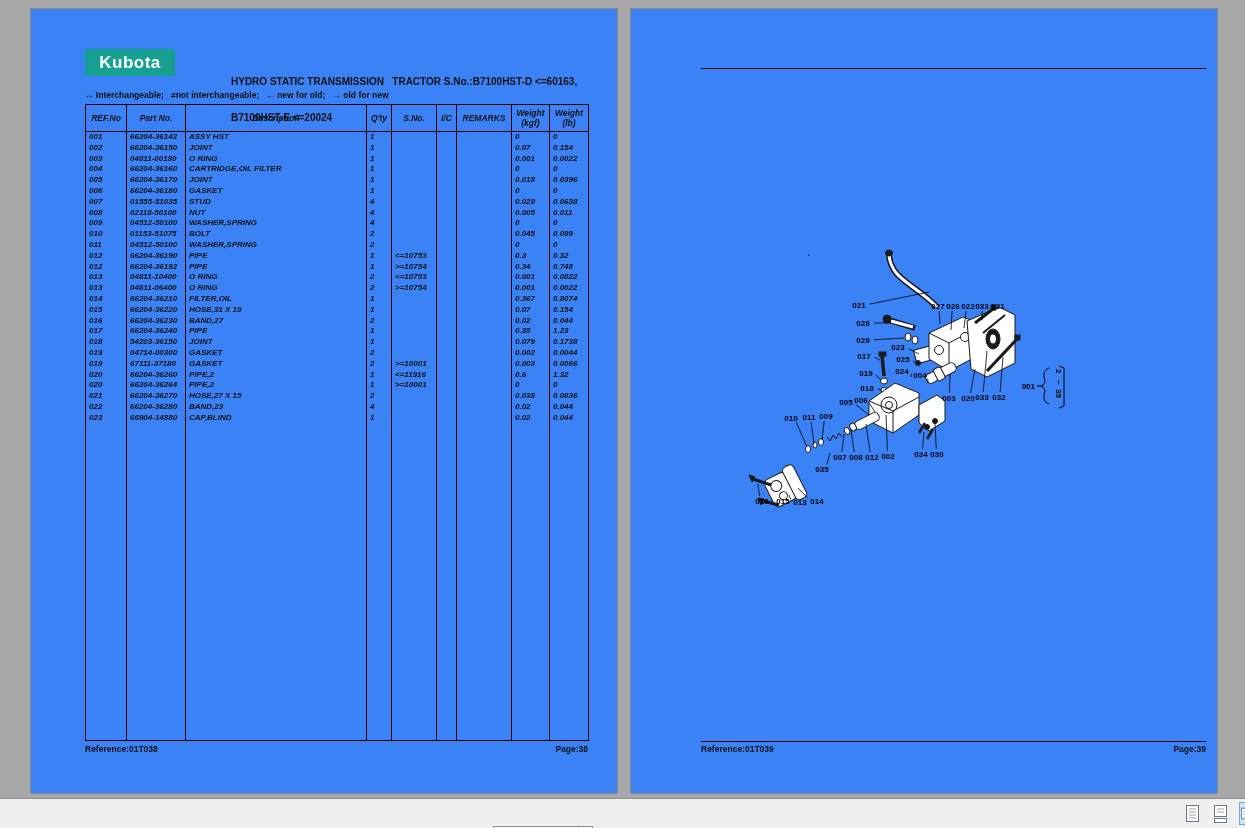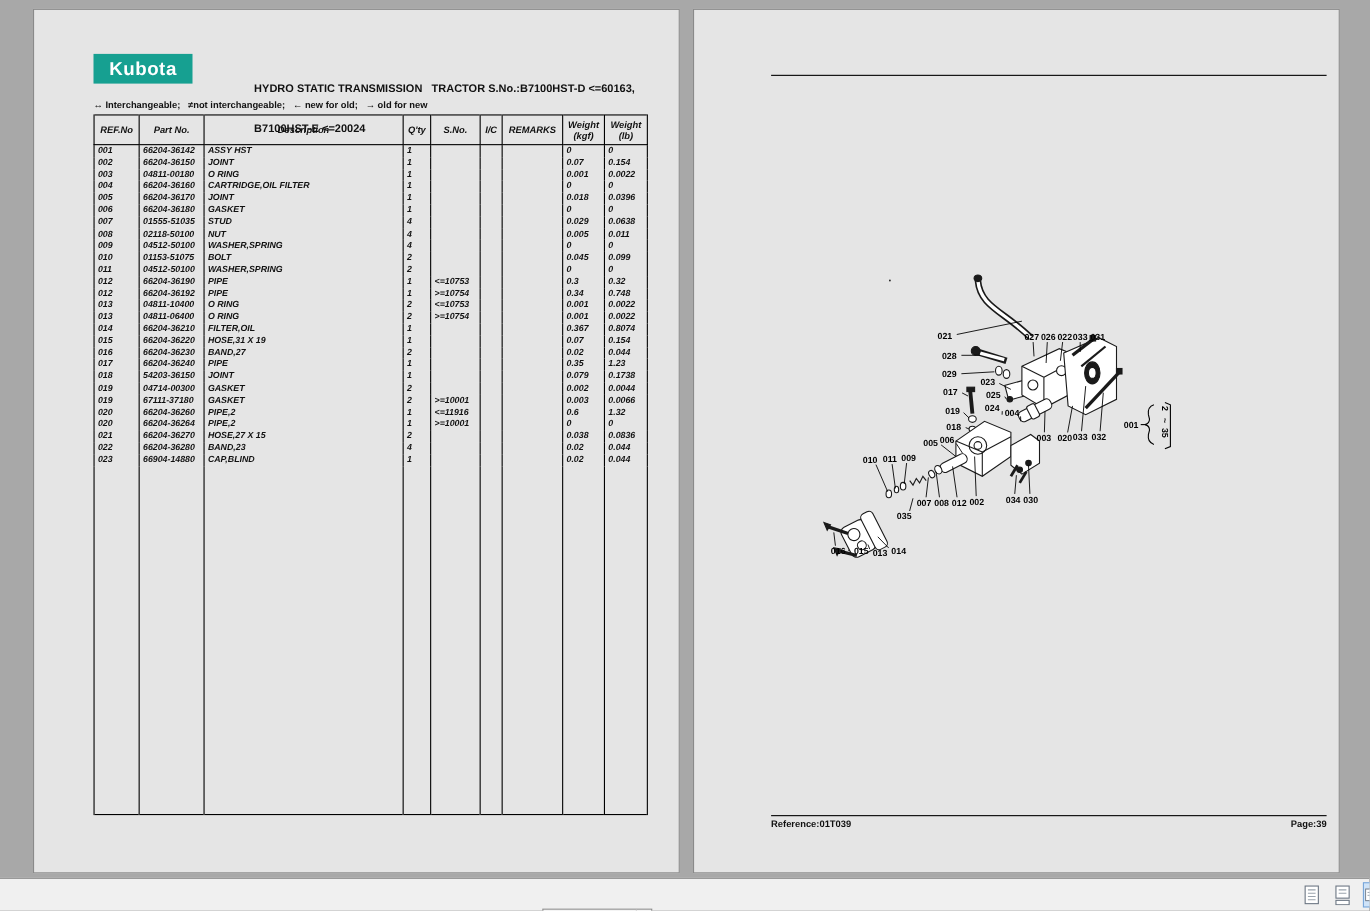--- a/index.html
+++ b/index.html
@@ -1,21 +1,21 @@
 <!DOCTYPE html>
 <html><head>
 <meta charset="utf-8">
 <style>
   html,body{margin:0;padding:0;}
   body{
     width:1245px;height:828px;position:relative;overflow:hidden;
     background:#a8a8a8;font-family:"Liberation Sans",sans-serif;
   }
   .doc-area{position:absolute;left:0;top:0;width:1245px;height:798px;background:#a8a8a8;}
-  .page{position:absolute;top:8px;height:786px;background:#e5e5e5;border:1px solid #8a8a8a;box-sizing:border-box;}
+  .page{position:absolute;top:8px;height:786px;background:#3b82f6;border:1px solid #8a8a8a;box-sizing:border-box;}
   .page-left{left:30px;width:588px;}
   .page-right{left:630px;width:588px;}
 
   
   .kubota-logo{
     position:absolute;left:54px;top:40px;width:90px;height:27px;
     display:flex;align-items:center;justify-content:center;
     color:#ffffff;font-weight:800;font-size:17px;letter-spacing:.5px;
   }
   .lp-title{position:absolute;left:152px;top:43px;font-size:10px;font-weight:bold;line-height:12px;color:#111;white-space:pre;margin-left:48px;}
@@ -433,20 +433,24 @@
               <td></td>
               <td></td>
               <td></td>
               <td></td>
               <td></td>
             </tr>
           </tbody>
       </table>
     </div>
 
+    <div class="page-footer lp">
+      <span>Reference:01T038</span>
+      <span>Page:38</span>
+    </div>
   </div>
 
   <div class="page page-right">
     <div class="rp-rule-top"></div>
 
     <svg class="diagram-svg" width="588" height="645" viewBox="0 0 588 645">
 
       <g stroke="#1a1a1a" fill="#ffffff" stroke-width="1">
 
         <path d="M258,184 C260,208 282,212 306,236" fill="none" stroke-width="6"></path>

